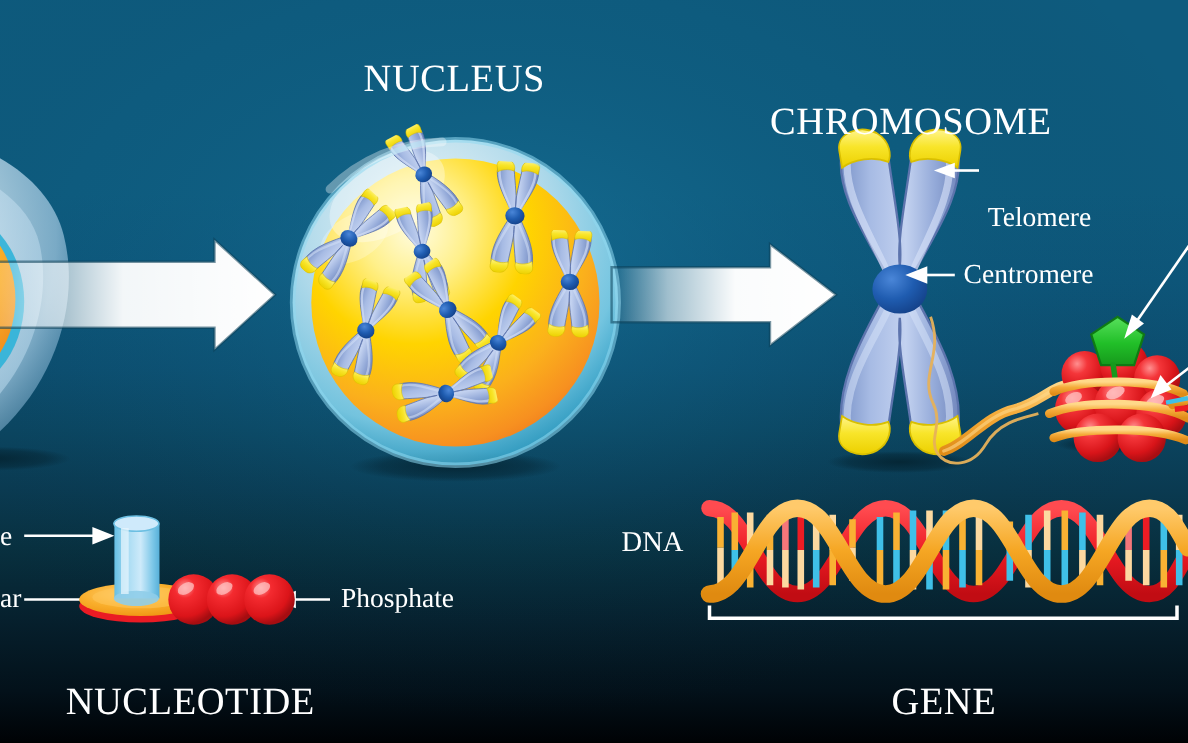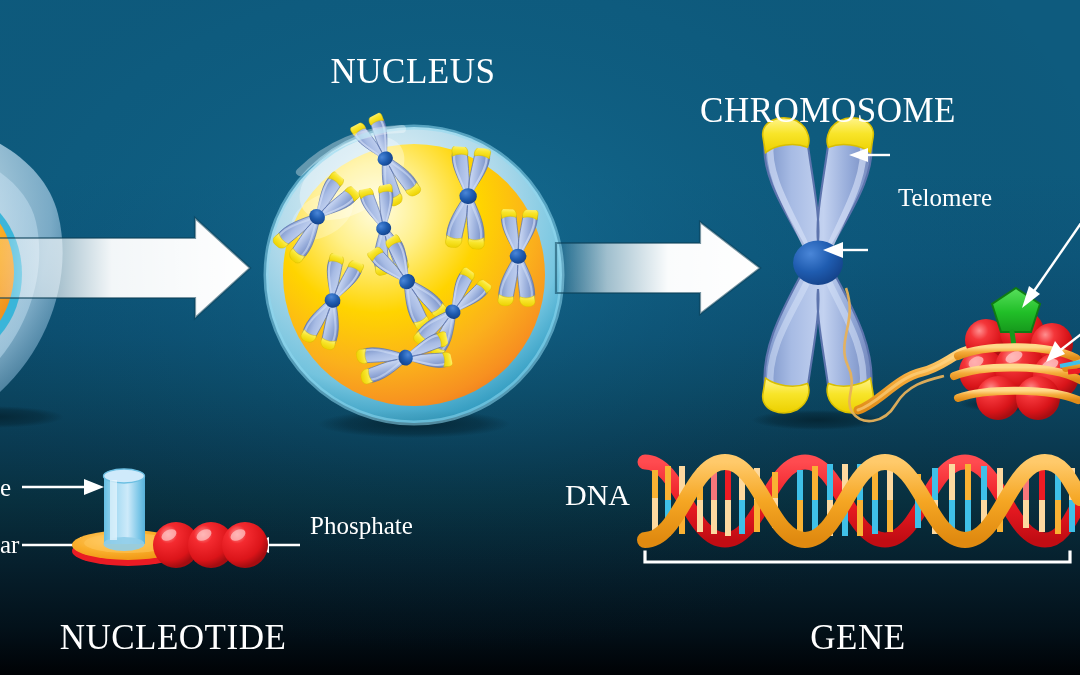--- a/index.html
+++ b/index.html
@@ -8,21 +8,21 @@
     font-family:Liberation Serif, serif;
     background:linear-gradient(180deg,
       #0e5b7e 0%, #0e5b7e 26%, #0d567a 38%, #0c4d6e 50%,
       #0b4560 58%, #0a3a51 66%, #08303f 74%, #061f2c 84%,
       #03111a 93%, #000205 100%);
   }
   .txt{position:absolute;color:#ffffff;white-space:nowrap;}
   .stage-title{font-size:35px;letter-spacing:.5px;font-weight:400;}
   .sect-title{font-size:35px;letter-spacing:.5px;font-weight:400;margin-top:20px;}
   .callout{font-size:25px;font-weight:400;}
-  .sublabel{font-size:30px;font-weight:400;}
+  .sublabel{font-size:26px;font-weight:400;}
   svg{display:block;overflow:visible;}
 </style>
 </head>
 <body>
 
 <div id="stage">
 
   <svg width="1080" height="675" style="position:absolute;left:0;top:0;">
     <defs>
       <radialGradient id="bgGlow" cx="42%" cy="35%" r="62%">
@@ -377,22 +377,23 @@
       <path d="M645,552 L645,562 L1070,562 L1070,552"></path>
     </g>
   </svg>
 
   <div class="txt stage-title" style="left:413px;top:52px;transform:translateX(-50%);">NUCLEUS</div>
 
   <div class="txt stage-title" style="left:828px;top:52px;transform:translateX(-50%);margin-top:39px;">CHROMOSOME</div>
 
   <div class="txt callout" style="left:898px;top:140px;margin-top:44px;">Telomere</div>
 
-
-  <div class="txt callout" style="left:310px;top:512px;">Phosphate</div>
+  <div class="txt callout" style="left:876px;top:236px;">Centromere</div>
+
+  <div class="txt callout" style="left:310px;top:531px;">Phosphate</div>
 
   <div class="txt callout" style="left:0px;top:474px;">e</div>
 
   <div class="txt callout" style="left:0px;top:531px;">ar</div>
 
   <div class="txt sublabel" style="left:565px;top:478px;">DNA</div>
 
   <div class="txt sect-title" style="left:173px;top:598px;transform:translateX(-50%);">NUCLEOTIDE</div>
 
   <div class="txt sect-title" style="left:858px;top:598px;transform:translateX(-50%);">GENE</div>

